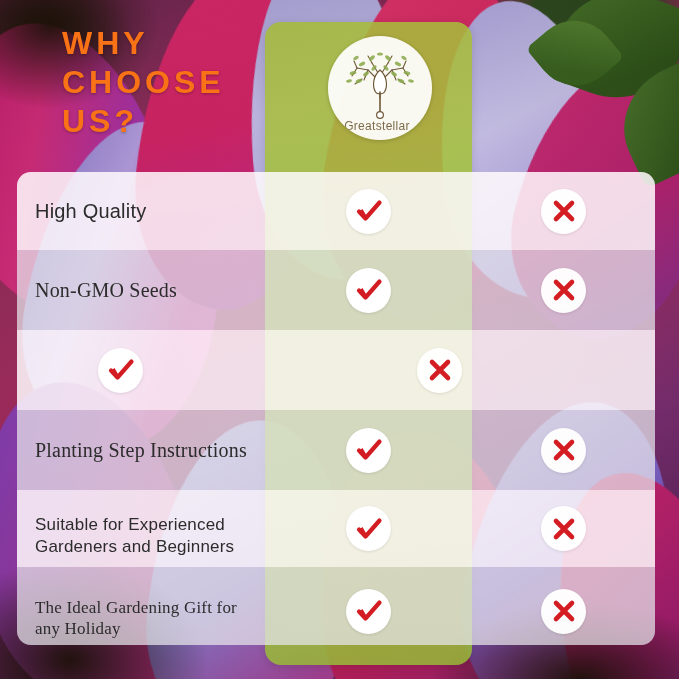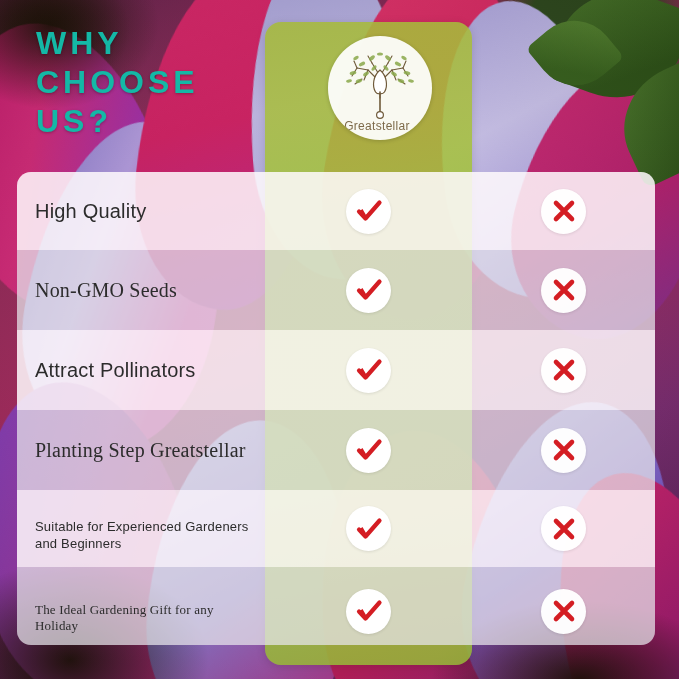--- a/index.html
+++ b/index.html
@@ -96,25 +96,26 @@
   .s2 { left: -70px; top: 560px; width: 280px; height: 200px; }
   .s3 { left: 430px; top: 600px; width: 300px; height: 160px; }
   .bg-soft {
     position: absolute; inset: 0;
     background: radial-gradient(ellipse 520px 420px at 48% 45%, rgba(255,255,255,.05) 0%, rgba(0,0,0,.12) 100%);
   }
 
   
   .heading {
     position: absolute;
-    color: #14b8a6;
+    color: #f97316;
     font-weight: 700;
     letter-spacing: 4px;
     line-height: 1.22;
     text-shadow: 0 1px 3px rgba(0,0,0,.28);
+    margin-left: 26px;
   }
   #title-left {
     left: 36px;
     top: 24px;
     width: 215px;
     font-size: 32px;
   }
   #title-right {
     left: 455px;
     top: 45px;
@@ -187,21 +188,21 @@
   .feature-label {
     flex: 0 0 248px;
     box-sizing: border-box;
     padding-left: 18px;
     padding-right: 6px;
     color: #2c2c2c;
     font-size: 20px;
     line-height: 1.25;
     letter-spacing: .2px;
   }
-  .feature-label.small { font-size: 13px; margin-top: 14px; }
+  .feature-label.small { font-size: 17px; margin-top: 14px; }
 
   .mark-cell {
     flex: 0 0 207px;
     display: flex;
     justify-content: center;
     align-items: center;
   }
   .mark-cell.other { flex: 1 1 auto; }
 
   .mark-disc {
@@ -333,40 +334,39 @@
       <div class="mark-cell other">
         <div class="mark-disc no">
           <svg width="30" height="30" viewBox="0 0 30 30">
             <path d="M7 7 L23 23 M23 7 L7 23" stroke="#d41d23" stroke-width="4.6" stroke-linecap="round"></path>
           </svg>
         </div>
       </div>
     </div>
 
     <div class="feature-row odd" style="height:80px">
-      <div class="feature-label">Attract Pollinators</div>
       <div class="mark-cell us">
         <div class="mark-disc yes">
           <svg width="30" height="30" viewBox="0 0 30 30">
             <path d="M5 15.5 L11.5 22.5 L25.5 6.5 L21.5 12.5 L12 19 L8.5 13 Z" fill="#d41d23"></path>
             <path d="M5 15.5 L11.5 22.5 L25.5 6.5" stroke="#d41d23" stroke-width="4.2" fill="none" stroke-linejoin="round" stroke-linecap="round"></path>
           </svg>
         </div>
       </div>
       <div class="mark-cell other">
         <div class="mark-disc no">
           <svg width="30" height="30" viewBox="0 0 30 30">
             <path d="M7 7 L23 23 M23 7 L7 23" stroke="#d41d23" stroke-width="4.6" stroke-linecap="round"></path>
           </svg>
         </div>
       </div>
     </div>
 
     <div class="feature-row even" style="height:80px">
-      <div class="feature-label">Planting Step Greatstellar</div>
+      <div class="feature-label">Planting Step Instructions</div>
       <div class="mark-cell us">
         <div class="mark-disc yes">
           <svg width="30" height="30" viewBox="0 0 30 30">
             <path d="M5 15.5 L11.5 22.5 L25.5 6.5 L21.5 12.5 L12 19 L8.5 13 Z" fill="#d41d23"></path>
             <path d="M5 15.5 L11.5 22.5 L25.5 6.5" stroke="#d41d23" stroke-width="4.2" fill="none" stroke-linejoin="round" stroke-linecap="round"></path>
           </svg>
         </div>
       </div>
       <div class="mark-cell other">
         <div class="mark-disc no">

